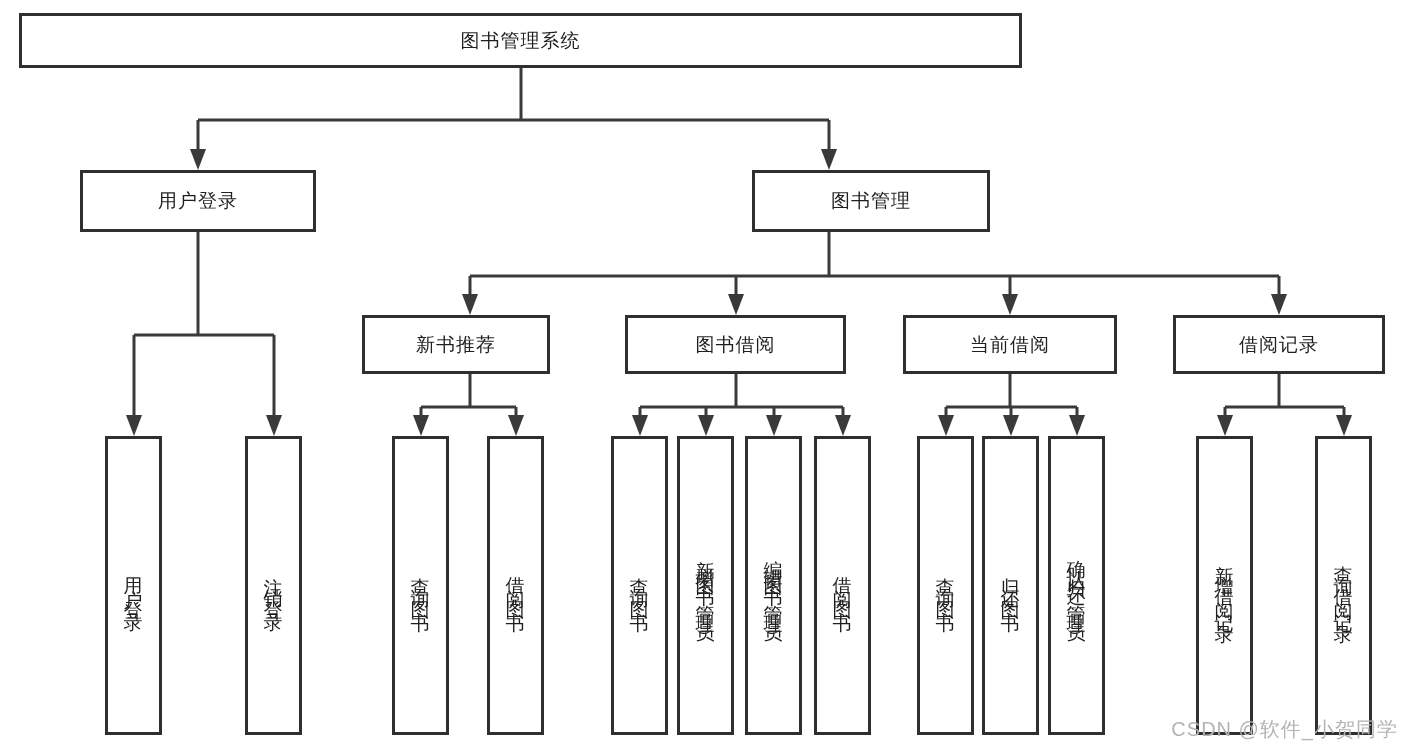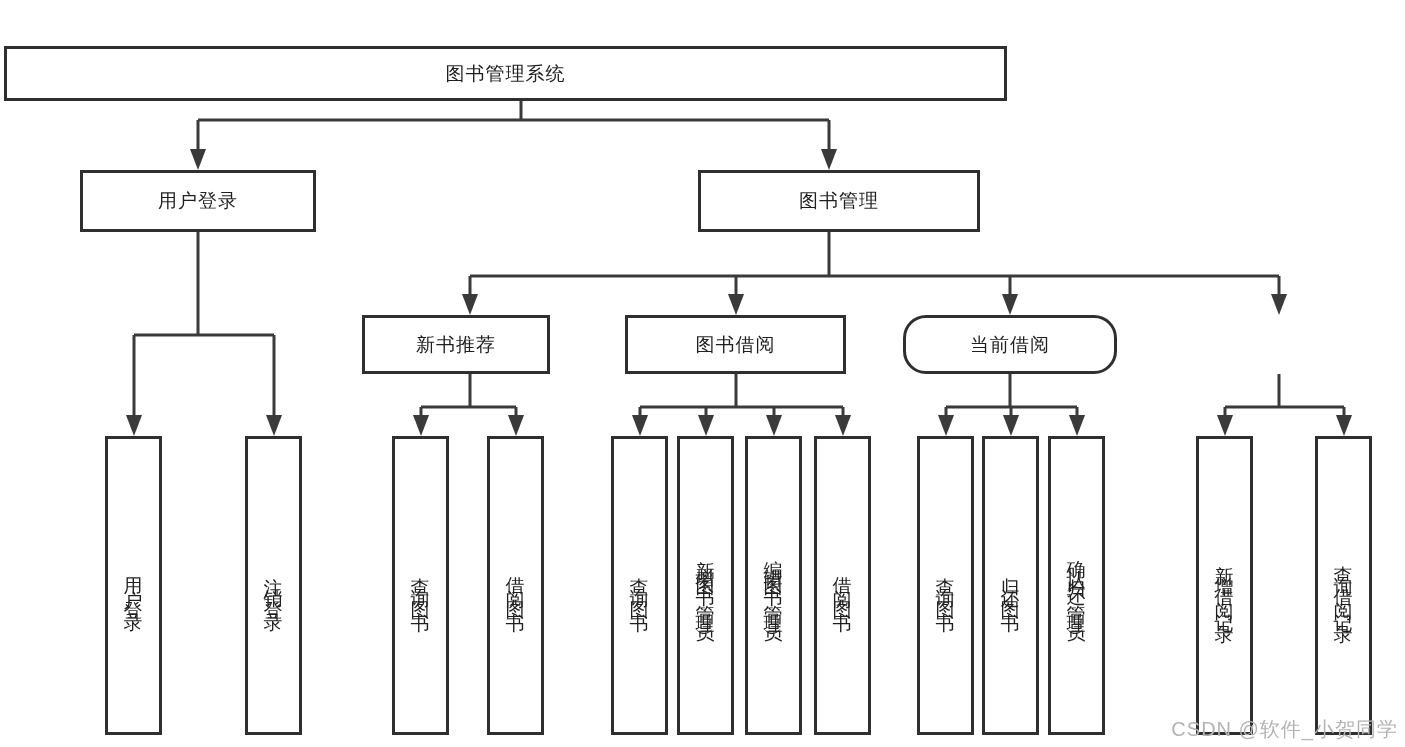--- a/index.html
+++ b/index.html
@@ -21,26 +21,26 @@
     border:3px solid var(--border);
     display:flex; align-items:center; justify-content:center;
   }
   .hbox{font-size:19px; letter-spacing:1px;}
   .vbox span{
     writing-mode:vertical-rl; text-orientation:mixed;
     font-size:19px; line-height:1; letter-spacing:12px; white-space:nowrap;
   }
   .vbox.long span{letter-spacing:9px;}
   
-  .b-root{left:4px;  top:13px;  width:1003px; height:55px;margin-top:33px;}
+  .b-root{left:19px;  top:13px;  width:1003px; height:55px;}
   .b-ul  {left:80px;  top:170px; width:236px;  height:62px;}
-  .b-bm  {left:698px; top:170px; width:282px;  height:62px;}
+  .b-bm  {left:752px; top:170px; width:238px;  height:62px;}
   .b-l31 {left:362px; top:315px; width:188px;  height:59px;}
   .b-l32 {left:625px; top:315px; width:221px;  height:59px;}
-  .b-l33 {left:903px; top:315px; width:214px;  height:59px;border-radius:23px;}
+  .b-l33 {left:903px; top:315px; width:214px;  height:59px;}
   .b-l34 {left:1173px;top:315px; width:212px;  height:59px;}
   .leaf  {top:436px; width:57px; height:299px;}
   .f1 {left:105px;} .f2 {left:245px;} .f3 {left:392px;} .f4 {left:487px;}
   .f5 {left:611px;} .f6 {left:677px;} .f7 {left:745px;} .f8 {left:814px;}
   .f9 {left:917px;} .f10{left:982px;} .f11{left:1048px;}
   .f12{left:1196px;} .f13{left:1315px;}
   .watermark{
     position:absolute; right:7px; bottom:4px;
     font-size:20px; color:var(--watermark); letter-spacing:1px;
   }
@@ -99,20 +99,23 @@
 
   <div class="box hbox b-l31">
     <span>新书推荐</span>
   </div>
   <div class="box hbox b-l32">
     <span>图书借阅</span>
   </div>
   <div class="box hbox b-l33">
     <span>当前借阅</span>
   </div>
+  <div class="box hbox b-l34">
+    <span>借阅记录</span>
+  </div>
 
   <div class="box vbox leaf f1">
     <span>用户登录</span>
   </div>
   <div class="box vbox leaf f2">
     <span>注销登录</span>
   </div>
 
   <div class="box vbox leaf f3">
     <span>查询图书</span>

